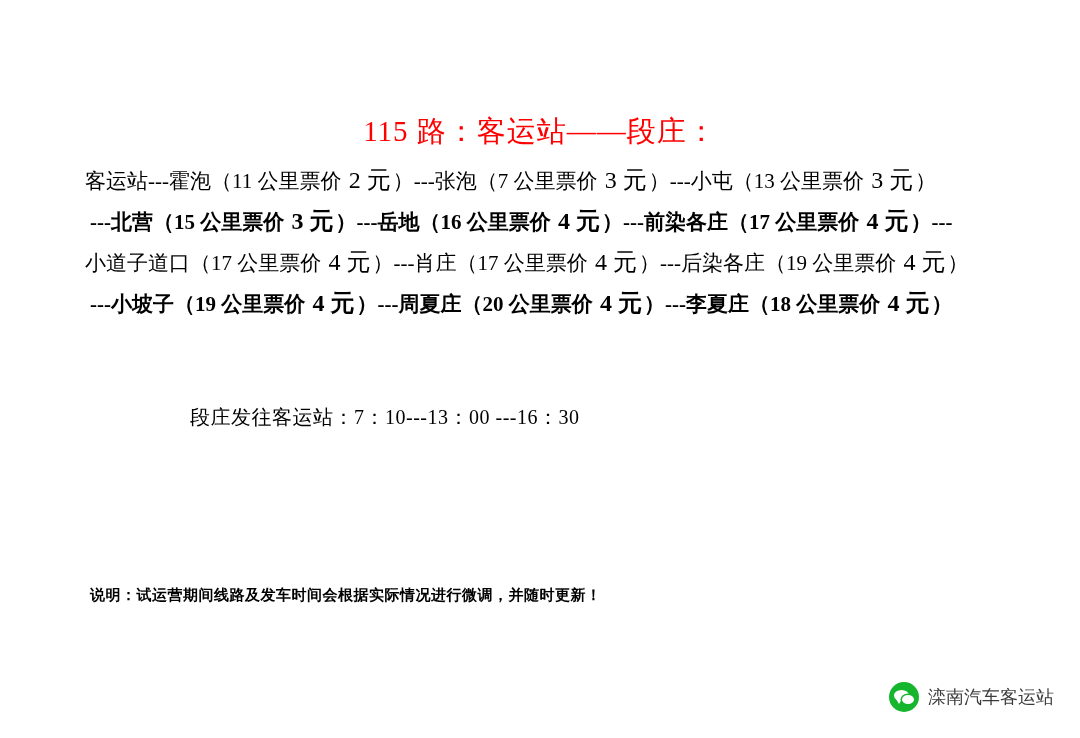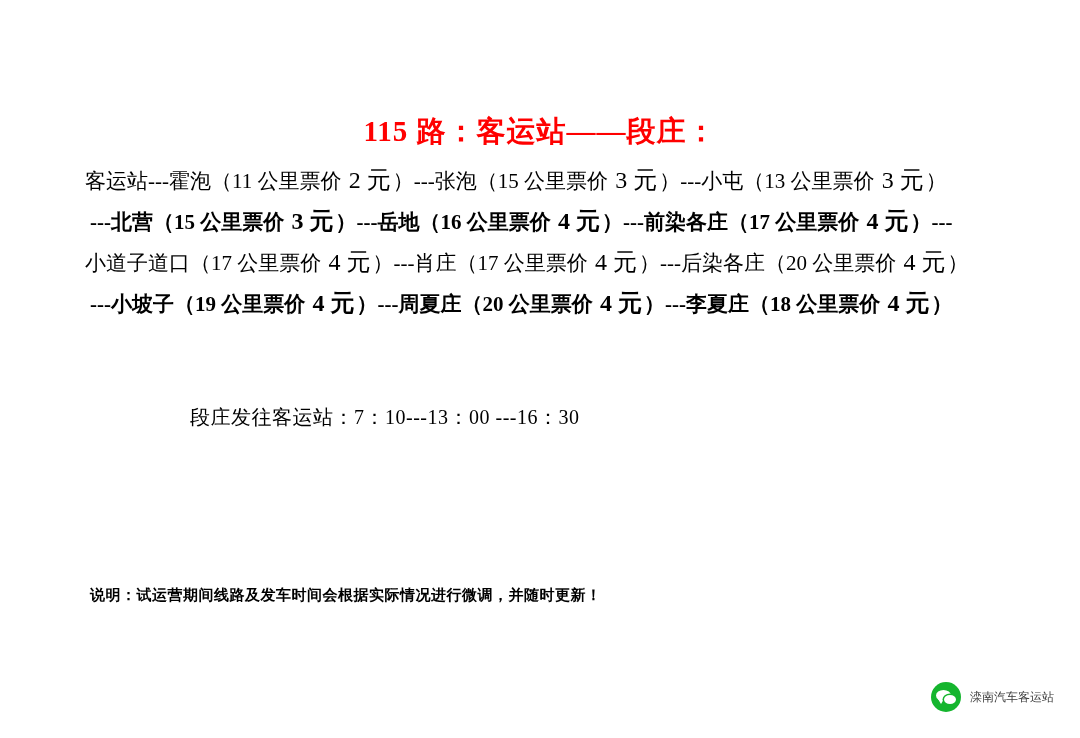--- a/index.html
+++ b/index.html
@@ -21,21 +21,21 @@
     height: 738px;
   }
   .title {
     position: absolute;
     top: 112px;
     left: 0;
     width: 1080px;
     text-align: center;
     color: #ff0000;
     font-size: 29px;
-    font-weight: bold;
+    font-weight: normal;
     letter-spacing: 1px;
     white-space: nowrap;
   }
   .route-block {
     position: absolute;
     top: 160px;
     left: 85px;
     width: 915px;
   }
   .route-line {
@@ -119,37 +119,37 @@
   }
   .wechat-badge .t1 {
     position: absolute;
     width: 0; height: 0;
     left: 7px; top: 17px;
     border-left: 3px solid transparent;
     border-right: 3px solid transparent;
     border-top: 5px solid #ffffff;
   }
   .footer-label {
-    font-size: 12px;
+    font-size: 18px;
     color: #3b3b3b;
     white-space: nowrap;
     font-family: "Liberation Sans", sans-serif;
   }
 </style>
 </head>
 <body>
 
 <div class="page">
 
   <div class="title">115 路：客运站——段庄：</div>
 
   <div class="route-block" id="route-block">
-  <div class="route-line"><span>客运站---霍泡（11 公里票价 </span><span class="fare">2 元</span><span>）---张泡（15 公里票价 </span><span class="fare">3 元</span><span>）---小屯（13 公里票价 </span><span class="fare">3 元</span><span>）</span></div>
+  <div class="route-line"><span>客运站---霍泡（11 公里票价 </span><span class="fare">2 元</span><span>）---张泡（7 公里票价 </span><span class="fare">3 元</span><span>）---小屯（13 公里票价 </span><span class="fare">3 元</span><span>）</span></div>
       <div class="route-line indent"><span>---北营（15 公里票价 </span><span class="fare">3 元</span><span>）---岳地（16 公里票价 </span><span class="fare">4 元</span><span>）---前染各庄（17 公里票价 </span><span class="fare">4 元</span><span>）---</span></div>
-      <div class="route-line"><span>小道子道口（17 公里票价 </span><span class="fare">4 元</span><span>）---肖庄（17 公里票价 </span><span class="fare">4 元</span><span>）---后染各庄（20 公里票价 </span><span class="fare">4 元</span><span>）</span></div>
+      <div class="route-line"><span>小道子道口（17 公里票价 </span><span class="fare">4 元</span><span>）---肖庄（17 公里票价 </span><span class="fare">4 元</span><span>）---后染各庄（19 公里票价 </span><span class="fare">4 元</span><span>）</span></div>
       <div class="route-line indent"><span>---小坡子（19 公里票价 </span><span class="fare">4 元</span><span>）---周夏庄（20 公里票价 </span><span class="fare">4 元</span><span>）---李夏庄（18 公里票价 </span><span class="fare">4 元</span><span>）</span></div>
     </div>
 
   <div class="sched-block">
     <div class="sched-line second">段庄发往客运站：7：10---13：00 ---16：30</div>
   </div>
 
   <div class="notice">说明：试运营期间线路及发车时间会根据实际情况进行微调，并随时更新！</div>
 
   <div class="footer">

